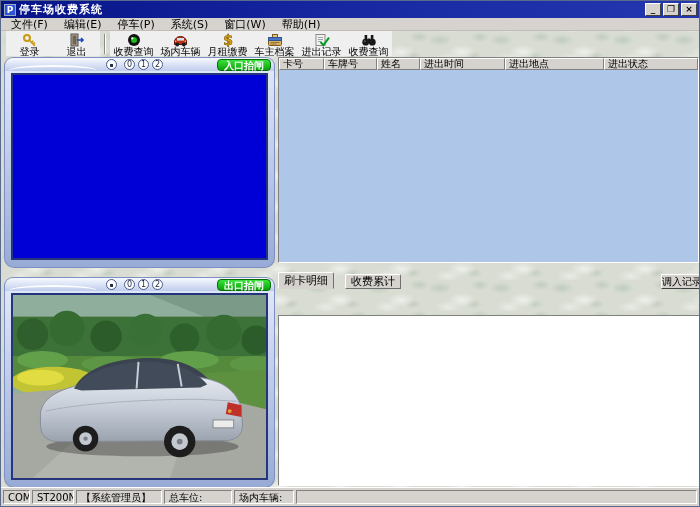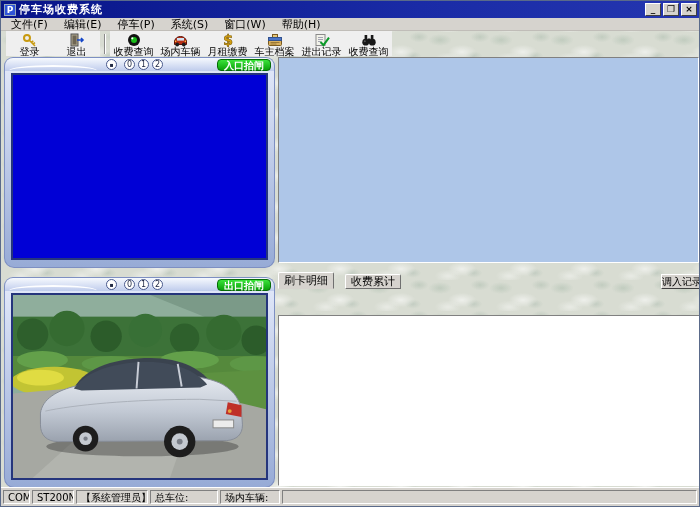--- a/index.html
+++ b/index.html
@@ -262,37 +262,45 @@
               <circle cx="74" cy="146" r="2.2" fill="#7a7f88"></circle>
             <circle cx="170" cy="149" r="16" fill="#1d1d1d"></circle>
               <circle cx="170" cy="149" r="8.5" fill="#c4c9d0"></circle>
               <circle cx="170" cy="149" r="3" fill="#7a7f88"></circle>
           </svg>
         </div>
       </div>
     </div>
 
     <div class="records">
+      <div class="rhead">
+        <div class="hcell" style="width:45px">卡号</div>
+        <div class="hcell" style="width:53px">车牌号</div>
+        <div class="hcell" style="width:43px">姓名</div>
+        <div class="hcell" style="width:85px">进出时间</div>
+        <div class="hcell" style="width:99px">进出地点</div>
+        <div class="hcell" style="flex:1">进出状态</div>
+      </div>
       <div style="height:192px;"></div>
     </div>
 
     <div class="detail">
       <div class="tabrow">
         <div class="tab active">刷卡明细</div>
         <div class="tab inactive">收费累计</div>
         <div class="tab-spacer"></div>
         <button class="dbtn">调入记录</button>
         <button class="dbtn">车主档案</button>
       </div>
       <div class="dbody"></div>
     </div>
   </div>
 
   <div class="statusbar">
     <div class="sseg" style="width:27px">COM1</div>
     <div class="sseg" style="width:42px">ST200NT2</div>
-    <div class="sseg" style="width:72px">【系统管理员】</div>
+    <div class="sseg" style="width:86px">【系统管理员】</div>
     <div class="sseg" style="width:68px">总车位:</div>
     <div class="sseg" style="width:60px">场内车辆:</div>
     <div class="sseg" style="flex:1"></div>
   </div>
 
 </div>
 
 </body></html>

